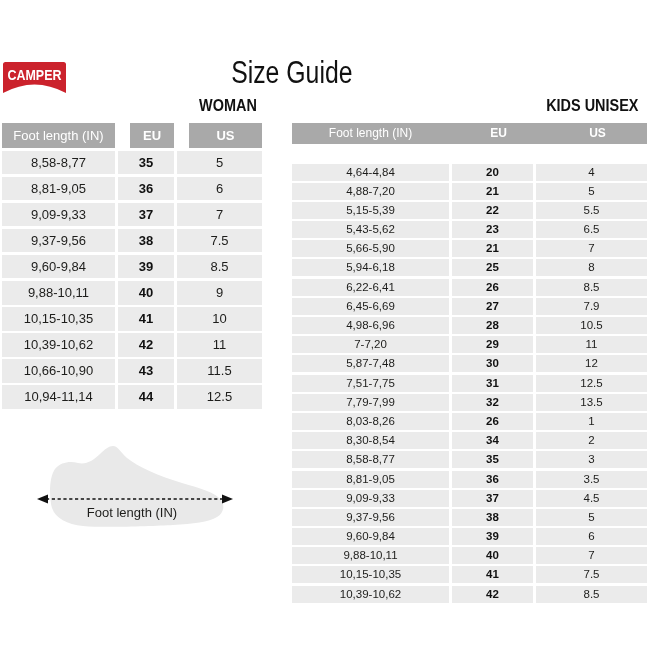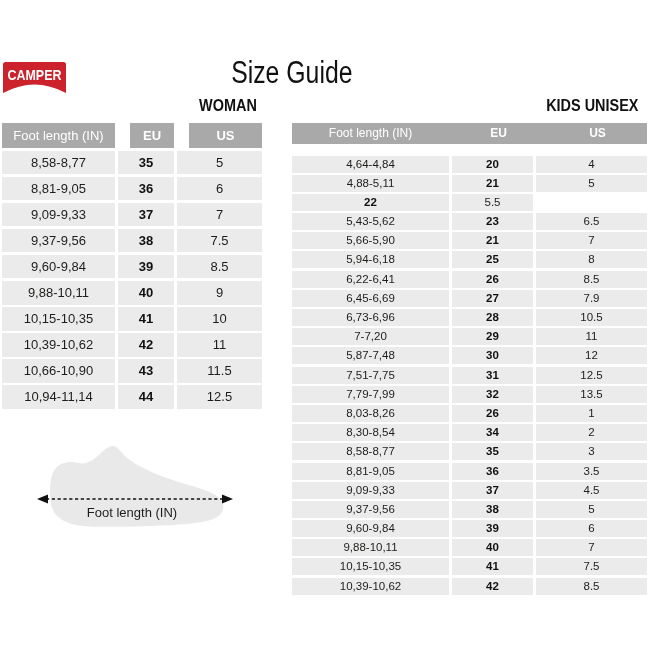--- a/index.html
+++ b/index.html
@@ -32,21 +32,21 @@
   .table-woman .thead{grid-template-columns:113px 56px 85px;column-gap:3px;}
   .table-kids  .thead{grid-template-columns:157px 81px 111px;column-gap:3px;background:#a9a9a9;}
   .th{color:#fff;text-align:center;white-space:nowrap;overflow:hidden;}
   .table-woman .th{background:#a9a9a9;height:25px;line-height:25px;font-size:13px;}
   .table-kids  .th{background:transparent;height:20.5px;line-height:20.5px;font-size:12px;}
   .th.c1,.th.c2{font-weight:700;margin-left:12px;}
   .th.c0{font-weight:400;}
 
   .tbody{display:flex;flex-direction:column;}
   .table-woman .tbody{margin-top:2.6px;gap:2.6px;}
-  .table-kids  .tbody{margin-top:12px;gap:2.2px;}
+  .table-kids  .tbody{margin-top:20px;gap:2.2px;}
   .tr{display:grid;}
   .table-woman .tr{grid-template-columns:113px 56px 85px;column-gap:3px;}
   .table-kids  .tr{grid-template-columns:157px 81px 111px;column-gap:3px;}
   .td{background:#ebebeb;text-align:center;white-space:nowrap;color:#1d1d1b;}
   .table-woman .td{height:23.5px;line-height:23.5px;font-size:13px;}
   .table-kids  .td{height:17px;line-height:17px;font-size:11.5px;}
   .td.c1{font-weight:700;color:#111;}
   
   .shoe{position:absolute;left:33px;top:438px;width:204px;height:102px;}
 </style>
@@ -135,25 +135,26 @@
     <div class="th c1">EU</div>
     <div class="th c2">US</div>
   </div>
   <div class="tbody">
       <div class="tr">
         <div class="td c0">4,64-4,84</div>
         <div class="td c1">20</div>
         <div class="td c2">4</div>
       </div>
       <div class="tr">
-        <div class="td c0">4,88-5,11</div>
+        <div class="td c0">4,88-7,20</div>
         <div class="td c1">21</div>
         <div class="td c2">5</div>
       </div>
       <div class="tr">
+        <div class="td c0">5,15-5,39</div>
         <div class="td c1">22</div>
         <div class="td c2">5.5</div>
       </div>
       <div class="tr">
         <div class="td c0">5,43-5,62</div>
         <div class="td c1">23</div>
         <div class="td c2">6.5</div>
       </div>
       <div class="tr">
         <div class="td c0">5,66-5,90</div>
@@ -169,21 +170,21 @@
         <div class="td c0">6,22-6,41</div>
         <div class="td c1">26</div>
         <div class="td c2">8.5</div>
       </div>
       <div class="tr">
         <div class="td c0">6,45-6,69</div>
         <div class="td c1">27</div>
         <div class="td c2">7.9</div>
       </div>
       <div class="tr">
-        <div class="td c0">6,73-6,96</div>
+        <div class="td c0">4,98-6,96</div>
         <div class="td c1">28</div>
         <div class="td c2">10.5</div>
       </div>
       <div class="tr">
         <div class="td c0">7-7,20</div>
         <div class="td c1">29</div>
         <div class="td c2">11</div>
       </div>
       <div class="tr">
         <div class="td c0">5,87-7,48</div>

